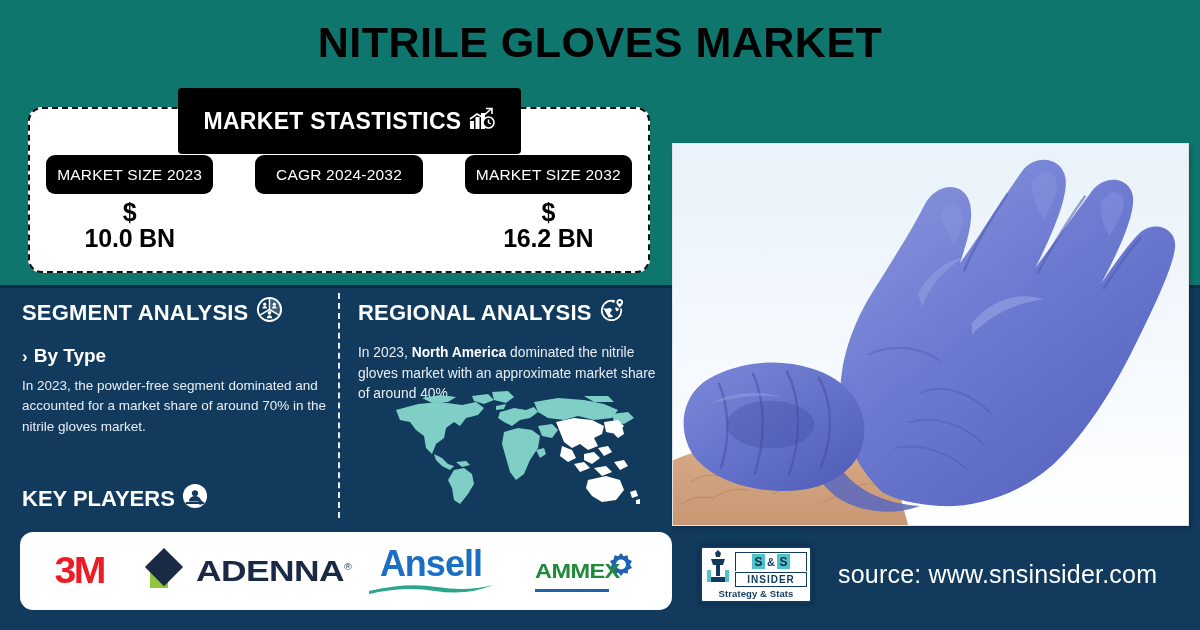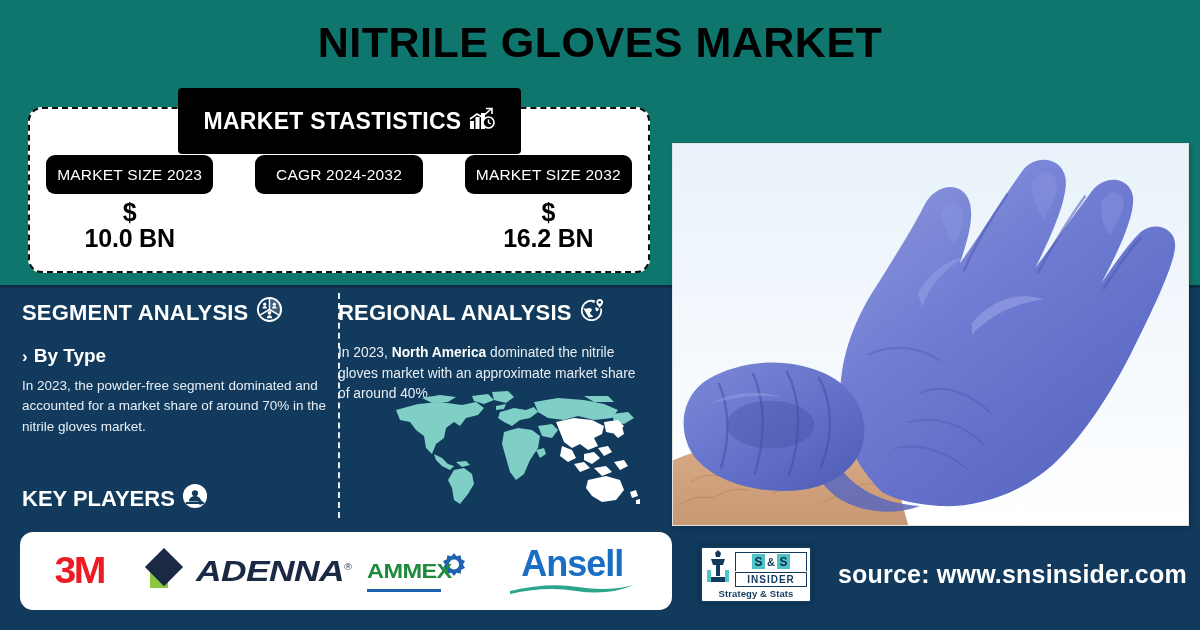--- a/index.html
+++ b/index.html
@@ -105,21 +105,21 @@
     background: #0d2d47;
   }
 
   .left-col {
     position: absolute;
     left: 22px; top: 296px;
     width: 310px;
   }
   .mid-col {
     position: absolute;
-    left: 338px; top: 296px;
+    left: 358px; top: 296px;
     width: 300px;
   }
   .col-divider {
     position: absolute;
     left: 338px; top: 293px;
     width: 0; height: 225px;
     border-left: 2px dashed #ffffff;
     opacity: 0.92;
   }
 
@@ -181,21 +181,21 @@
   
   .logo-3m {
     color: #ED1C24;
     font-size: 37px;
     font-weight: 700;
     letter-spacing: -2.5px;
     font-family: "Liberation Sans", sans-serif;
     transform: scaleX(1.06);
   }
   
-  .logo-adenna { display: flex; align-items: center; gap: 2px; font-style: italic; }
+  .logo-adenna { display: flex; align-items: center; gap: 2px; }
   .adenna-word {
     color: #1b2a44;
     font-size: 30px;
     font-weight: 700;
     letter-spacing: -0.5px;
     transform: scaleX(1.18);
     transform-origin: left center;
     margin-left: 4px;
   }
   .adenna-reg { font-size: 9px; vertical-align: super; font-weight:400; }
@@ -267,21 +267,21 @@
     letter-spacing: 1px;
     text-align: center; height: 15px; line-height: 13px;
   }
   .sns-tag {
     color: #113A5D; font-size: 9.5px; font-weight: 700;
     text-align: center; margin-top: 1px; letter-spacing: 0.1px;
   }
   .source-text {
     color: #ffffff;
     font-size: 25px;
-    font-weight: 700;
+    font-weight: 400;
     letter-spacing: 0.2px;
   }
 </style>
 </head>
 <body>
 
 <div id="root">
 
   <div class="title">NITRILE GLOVES MARKET</div>
 
@@ -441,38 +441,38 @@
     <div class="logo logo-adenna">
       <span>
         <svg width="48" height="50" viewBox="0 0 48 50">
           <rect x="8" y="26" width="18" height="18" fill="#8DC63F"></rect>
           <rect x="22" y="4" width="27" height="27" transform="rotate(45 22 4)" fill="#1B2A44"></rect>
         </svg>
       </span>
       <span class="adenna-word"><span>ADENNA</span><span class="adenna-reg">®</span></span>
     </div>
 
+    <div class="logo logo-ansell">
+      <span class="ansell-word">Ansell</span>
+      <span class="ansell-swoosh">
+        <svg width="128" height="12" viewBox="0 0 128 12">
+          <path d="M2 8 Q40 -1 70 4 Q100 9 126 2 Q100 13 68 8 Q38 3 2 11 Z" fill="#2CA58D"></path>
+        </svg>
+      </span>
+    </div>
+
     <div class="logo logo-ammex">
       <span class="ammex-word">AMMEX</span>
       <span class="ammex-underline"></span>
       <span style="margin-left:-4px;margin-top:-6px;">
         <svg width="30" height="30" viewBox="0 0 30 30">
           <g fill="#1F63B0">
             <path d="M15 2 l2.6 3.2 4-1 .6 4.1 3.8 1.6-2 3.6 2 3.6-3.8 1.6-.6 4.1-4-1L15 25l-2.6-3.2-4 1-.6-4.1L4 17.1l2-3.6-2-3.6 3.8-1.6.6-4.1 4 1z"></path>
           </g>
           <circle cx="15" cy="13.5" r="5" fill="#fff"></circle>
-        </svg>
-      </span>
-    </div>
-
-    <div class="logo logo-ansell">
-      <span class="ansell-word">Ansell</span>
-      <span class="ansell-swoosh">
-        <svg width="128" height="12" viewBox="0 0 128 12">
-          <path d="M2 8 Q40 -1 70 4 Q100 9 126 2 Q100 13 68 8 Q38 3 2 11 Z" fill="#2CA58D"></path>
         </svg>
       </span>
     </div>
   </div>
 
   <div class="photo">
     <svg viewBox="0 0 517 383" preserveAspectRatio="none">
       <defs>
         <linearGradient id="bgg" x1="0" y1="0" x2="0" y2="1">
           <stop offset="0%" stop-color="#e9f2fa"></stop>

